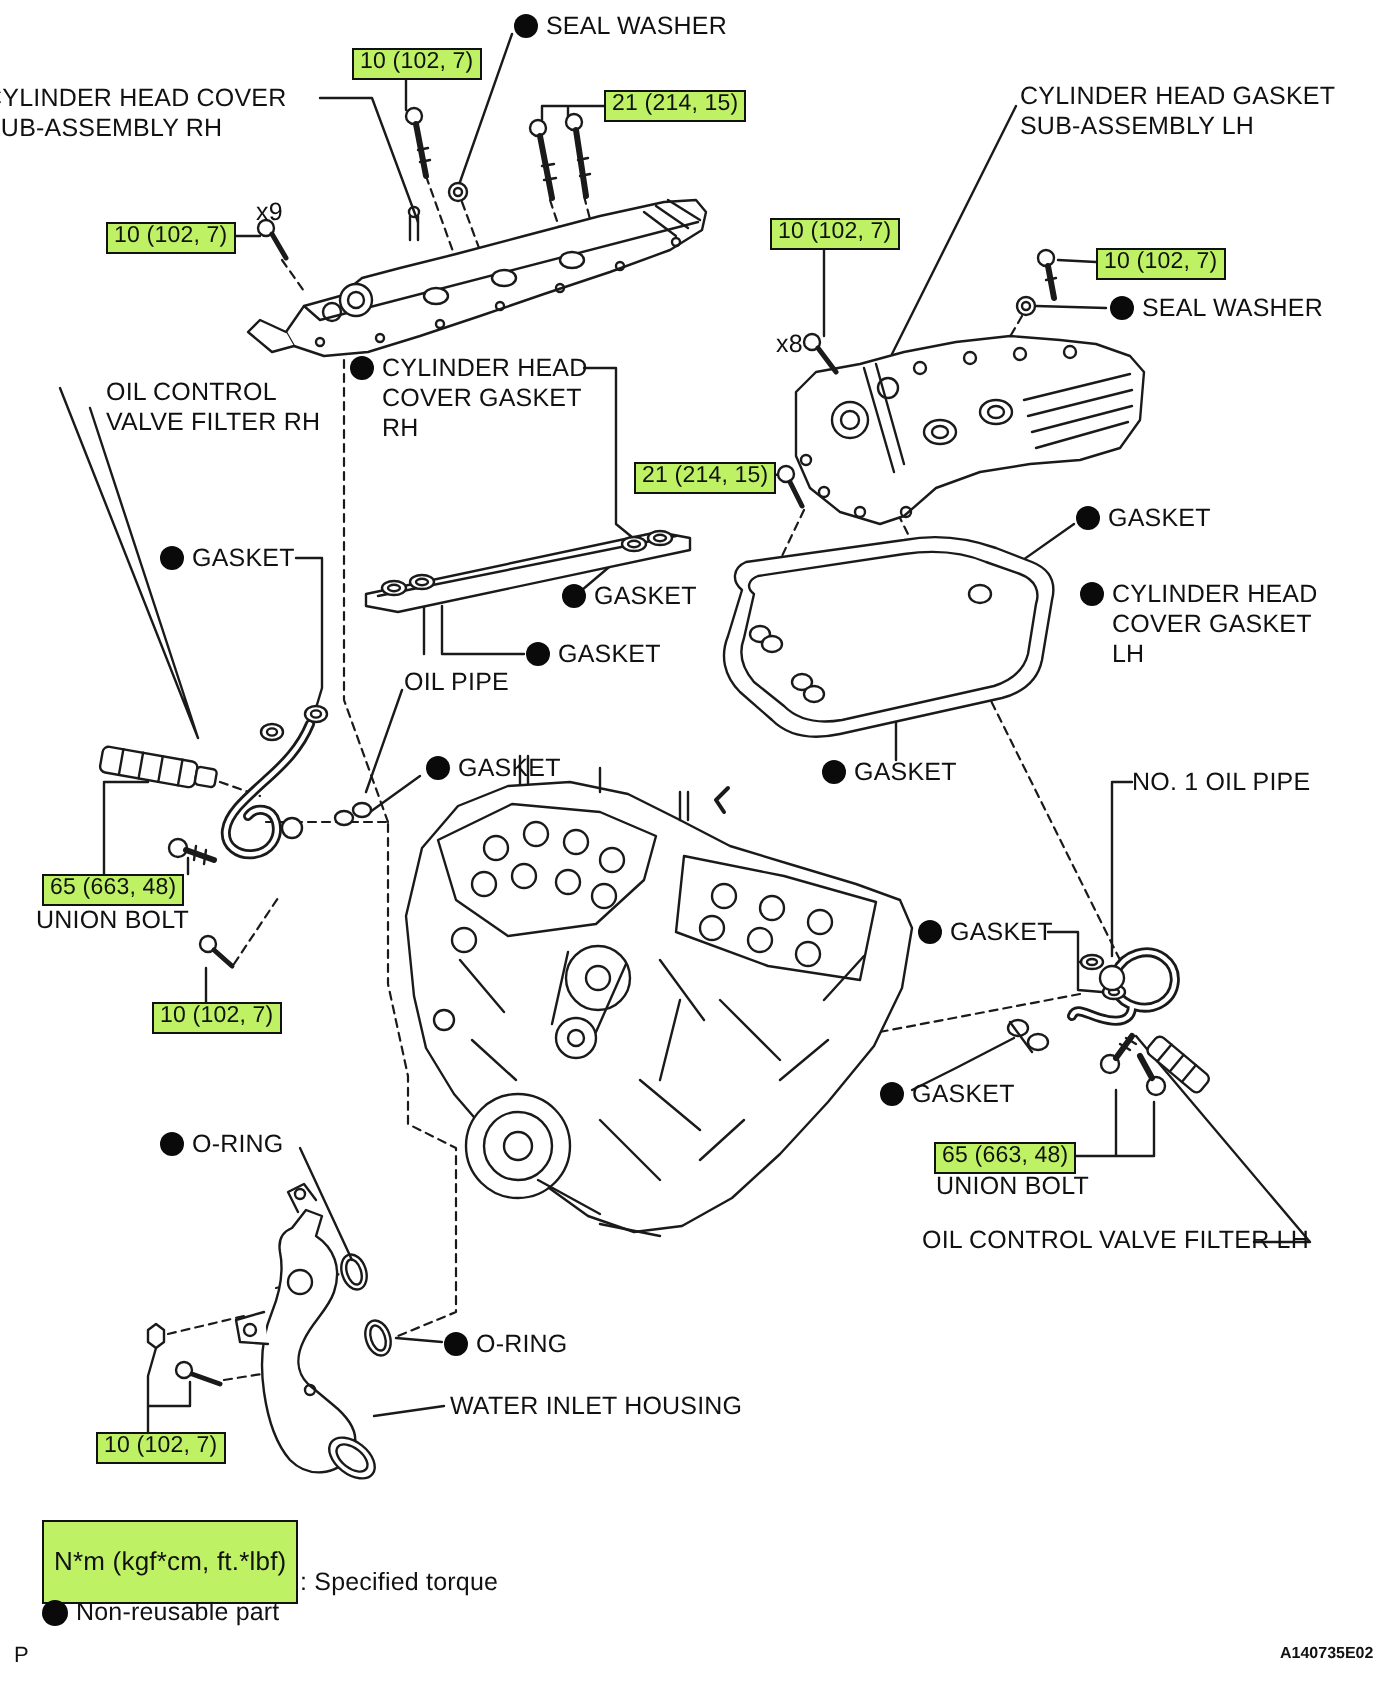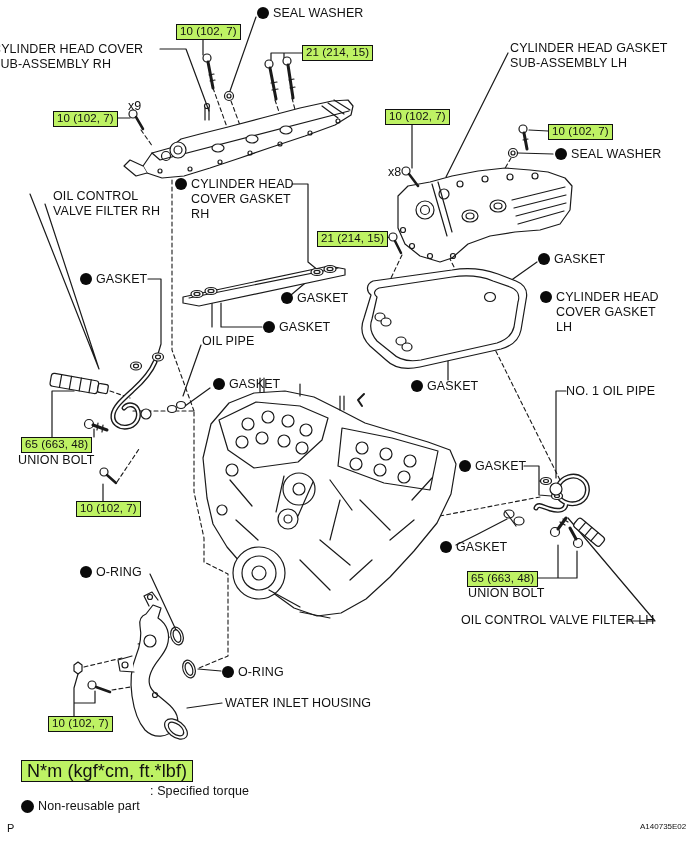--- a/index.html
+++ b/index.html
@@ -11,28 +11,28 @@
   .callout{
     position:absolute;display:flex;align-items:flex-start;gap:4px;
     font-size:12.5px;font-weight:400;line-height:1.2;color:#111;
     white-space:pre;letter-spacing:.1px;
   }
   .callout .txt{white-space:pre;}
   .callout.box .txt{
     border:1.5px solid #111;padding:0 3px;font-size:11.5px;line-height:13.5px;
     background:#bef264;
   }
-  .callout.box.legend .txt{font-size:18px;line-height:16px;padding:2px 5px;}
+  .callout.box.legend .txt{font-size:13px;line-height:16px;padding:12px 5px;}
   .dot{
     width:12px;height:12px;border-radius:50%;background:#0a0a0a;
     flex:0 0 auto;margin-top:1px;
   }
   .callout.legend-bullet .dot{width:13px;height:13px;}
   .callout.small{font-size:11px;}
-  .callout.tiny{font-size:8px;font-weight:400;letter-spacing:0;}
+  .callout.tiny{font-size:8px;font-weight:700;letter-spacing:0;}
 </style>
 </head>
 <body>
 
 <div class="stage">
 
   <svg class="artwork" viewBox="0 0 692 846" fill="none" stroke="#1a1a1a" stroke-width="1.2" stroke-linecap="round" stroke-linejoin="round">
 
     <g stroke-dasharray="4 3" stroke-width="1.1">
       <path d="M213,88 L228,130"></path>

